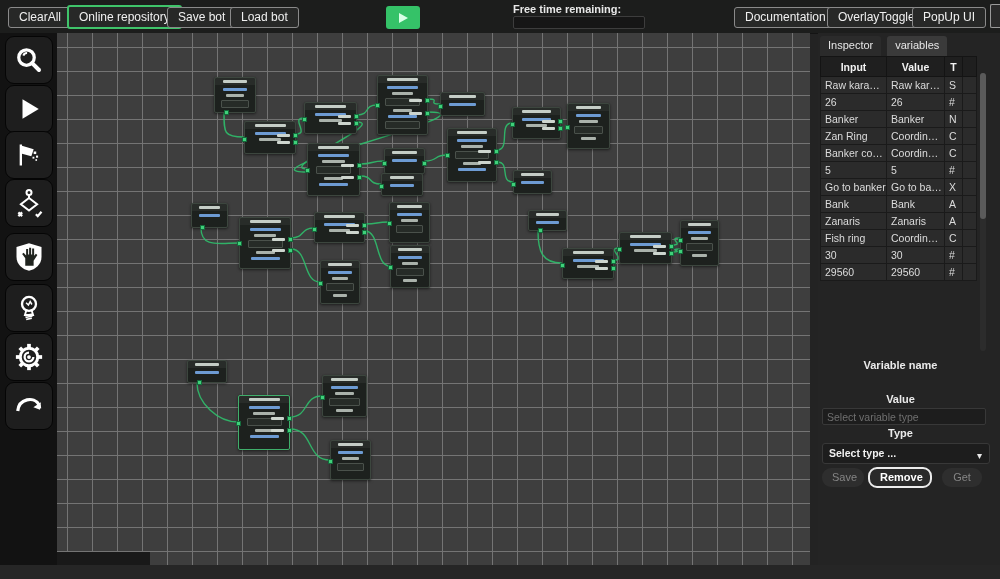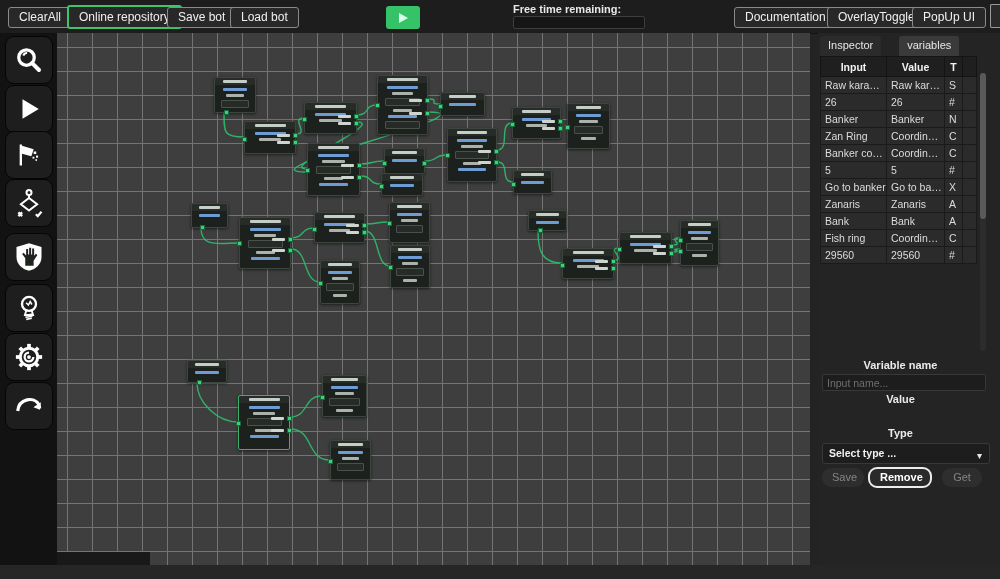--- a/index.html
+++ b/index.html
@@ -47,21 +47,21 @@
   .node .hd{height:7px;background:rgba(255,255,255,.05);display:flex;align-items:center;justify-content:center;}
   .node .tl{height:3px;background:#c4cdc6;border-radius:1px;}
   .ln{height:3px;border-radius:1px;margin:3px auto 0 auto;}
   .ln.b{background:#6d9bd3;}
   .ln.w{background:#aab2ab;}
   .ln.box{height:6px;background:#262b27;border:1px solid #4a514b;margin-top:3px;}
   .port{position:absolute;width:5px;height:5px;background:#3fd17a;border:1px solid #156b3c;box-sizing:border-box;}
   .plabel{position:absolute;width:13px;height:3px;background:#cdd5ce;border-radius:1px;}
   
   .panel{position:absolute;left:818px;top:33px;width:182px;height:546px;background:#242424;}
-  .tabs{position:absolute;left:2px;top:3px;height:20px;display:flex;gap:18px;}
+  .tabs{position:absolute;left:2px;top:3px;height:20px;display:flex;gap:6px;}
   .tab{font-size:11px;color:#e6e6e6;padding:3px 8px 4px 8px;background:#2b2b2b;border-radius:3px 3px 0 0;}
   .tab.active{background:#3a3a3a;}
   table.vars{position:absolute;left:2px;top:23px;border-collapse:collapse;table-layout:fixed;width:156px;}
   table.vars th{
     background:#1f1f1f;color:#f2f2f2;font-size:10.5px;font-weight:bold;height:17px;
     border:1px solid #141414;text-align:center;
   }
   table.vars td{
     background:#2b2b2b;color:#dcdcdc;font-size:10.5px;height:16px;padding:0 0 0 4px;
     border:1px solid #1a1a1a;white-space:nowrap;overflow:hidden;text-overflow:ellipsis;
@@ -546,52 +546,58 @@
           <td>#</td>
           <td></td>
         </tr>
         <tr>
           <td>Go to banker</td>
           <td>Go to banker</td>
           <td>X</td>
           <td></td>
         </tr>
         <tr>
+          <td>Bank</td>
+          <td>Bank</td>
+          <td>A</td>
+          <td></td>
+        </tr>
+        <tr>
           <td>Zanaris</td>
           <td>Zanaris</td>
           <td>A</td>
           <td></td>
         </tr>
         <tr>
-          <td>Bank</td>
-          <td>Bank</td>
-          <td>A</td>
-          <td></td>
-        </tr>
-        <tr>
           <td>Fish ring</td>
           <td>Coordinate(2...</td>
           <td>C</td>
+          <td></td>
+        </tr>
+        <tr>
+          <td>30</td>
+          <td>30</td>
+          <td>#</td>
           <td></td>
         </tr>
         <tr>
           <td>29560</td>
           <td>29560</td>
           <td>#</td>
           <td></td>
         </tr>
       </tbody>
   </table>
   <div class="vscroll">
       <div class="vthumb"></div>
     </div>
 
   <div class="flabel" style="top:326px">Variable name</div>
-  <input class="finput" style="top: 341px;" placeholder="Input name...">
   <div class="flabel" style="top:360px">Value</div>
+  <input class="finput" style="top: 375px;" placeholder="Select variable type">
   <div class="flabel" style="top:394px">Type</div>
   <div class="fselect" style="top:410px">
     <span>Select type ...</span>
     <span class="caret">▾</span>
   </div>
   <button class="fbtn" style="left:4px;top:435px;width:42px">Save</button>
   <button class="fbtn primary" style="left:50px;top:434px;width:64px">Remove</button>
   <button class="fbtn" style="left:124px;top:435px;width:40px">Get</button>
 </div>
 

